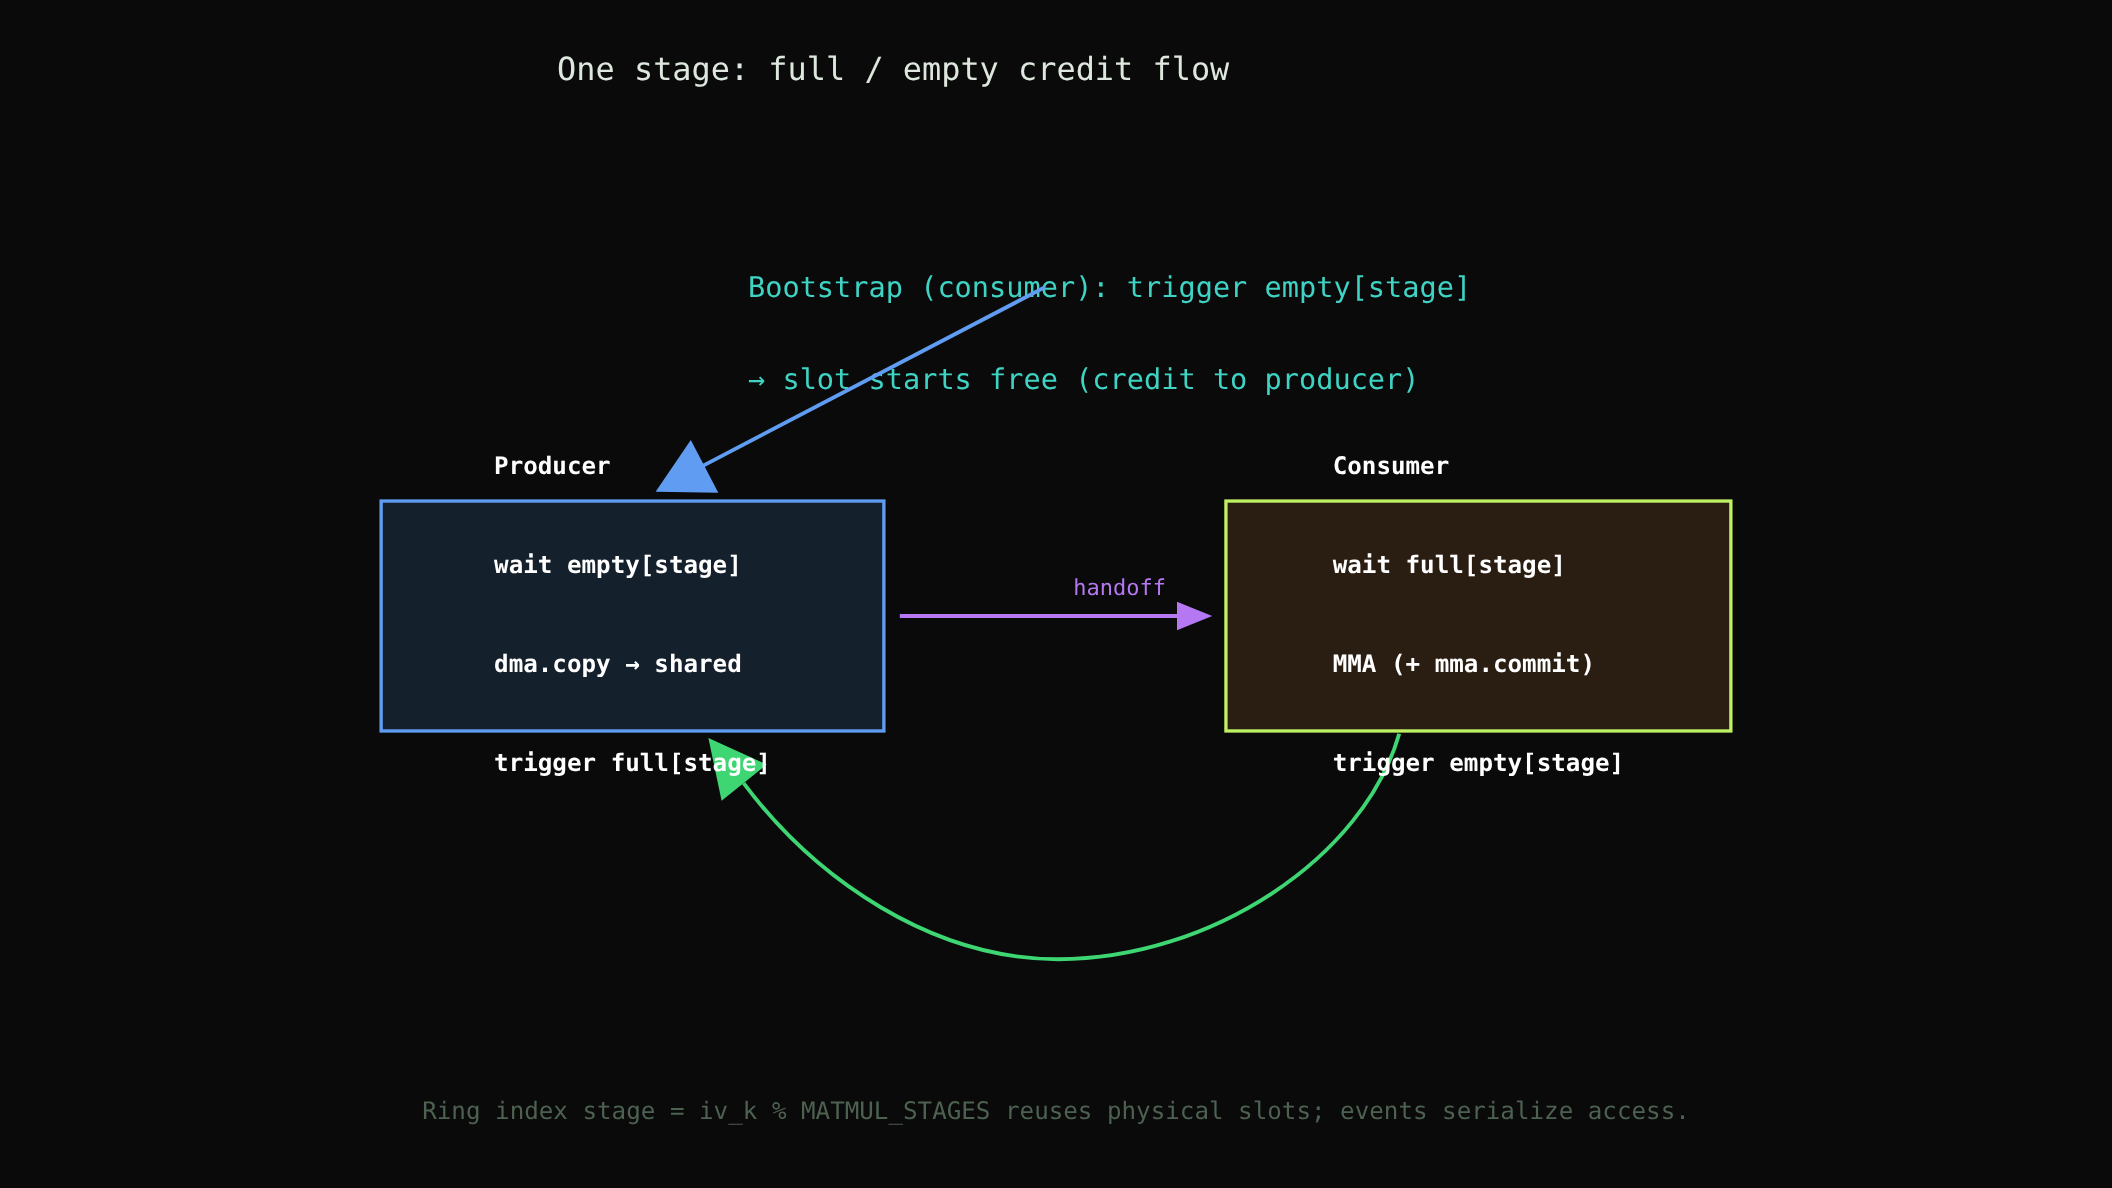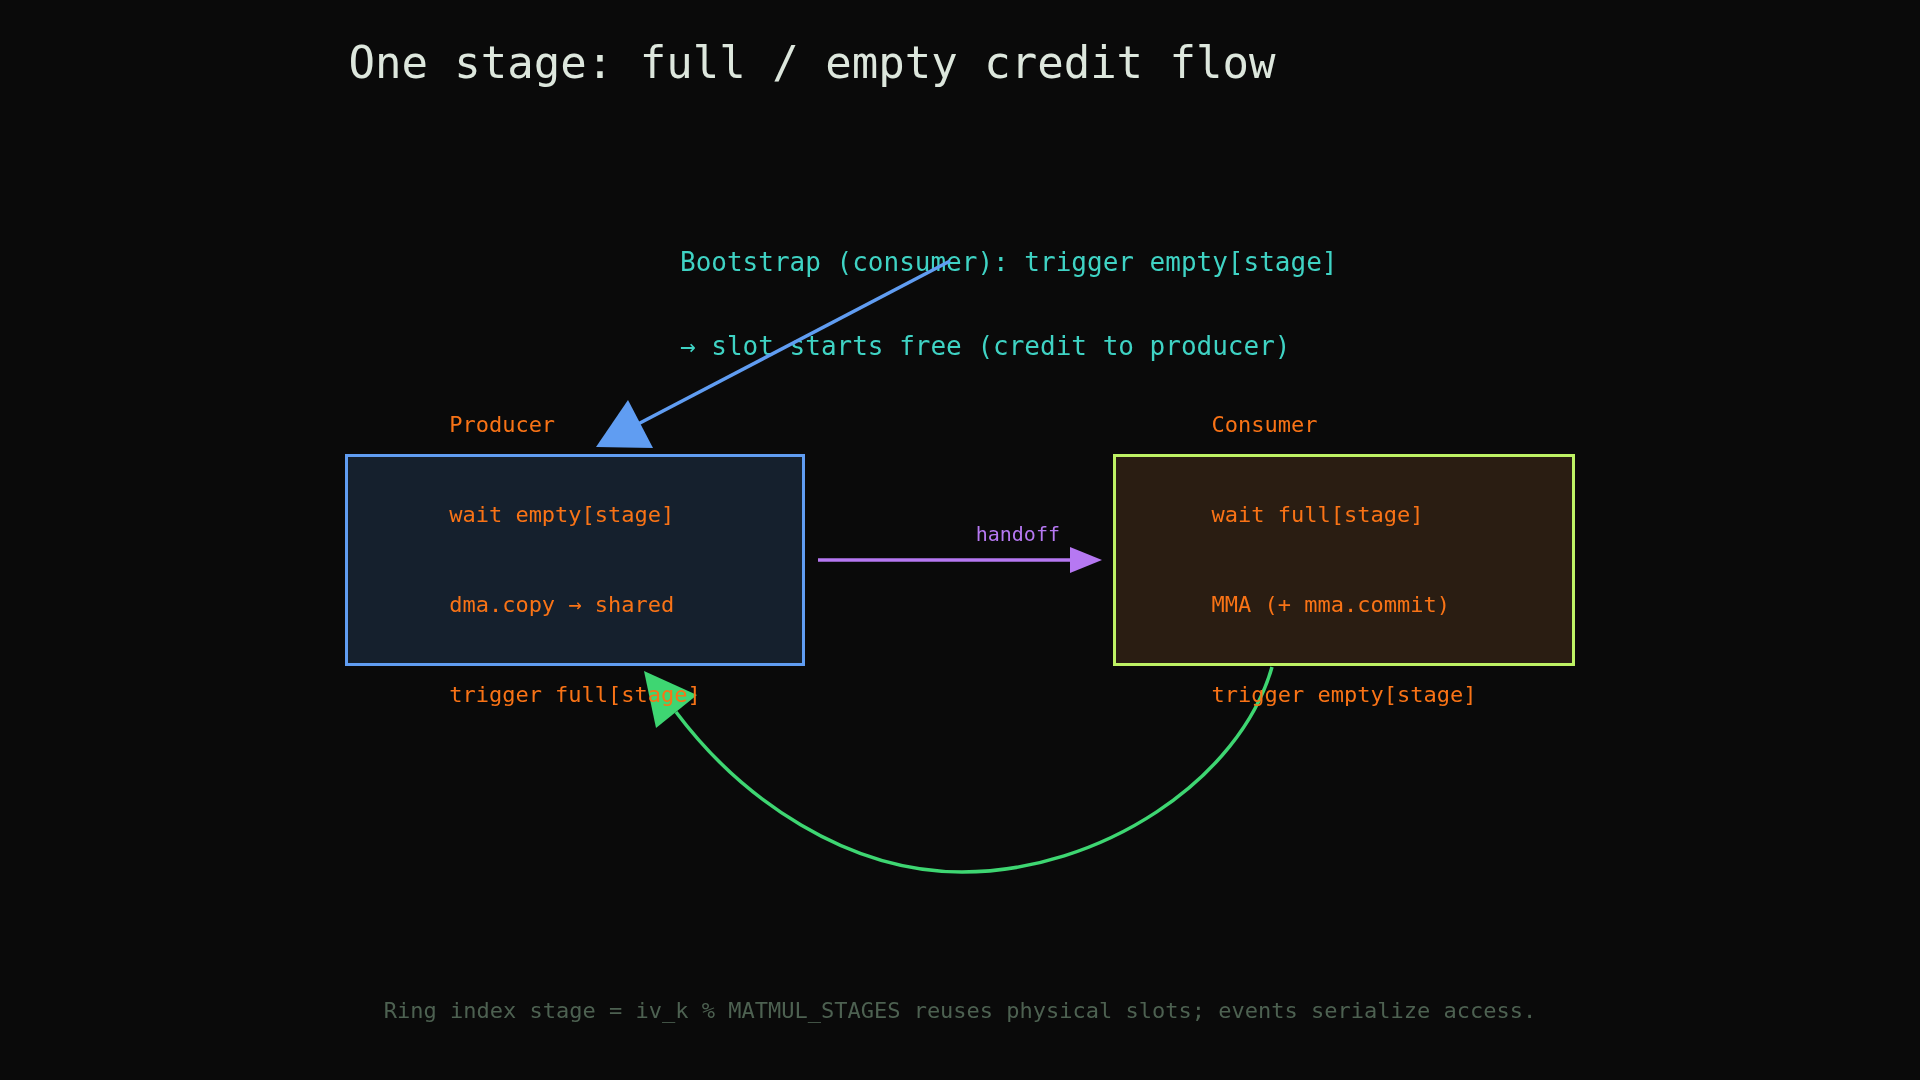--- a/index.html
+++ b/index.html
@@ -15,21 +15,21 @@
     overflow: hidden;
     font-family: "DejaVu Sans Mono", "Liberation Mono", monospace;
   }
   .abs { position: absolute; }
 
   .title {
     top: 39px;
     left: 0;
     width: 1624px;
     text-align: center;
-    font-size: 44px;
+    font-size: 29px;
     line-height: 48px;
     color: #dde7dd;
     white-space: pre;
   }
 
   .note {
     font-size: 26px;
     white-space: pre;
   }
   .bootstrap-note {
@@ -63,23 +63,24 @@
   .consumer-node {
     left: 1113px;
     top: 454px;
     width: 462px;
     background: #2a1d12;
     border: 3px solid #bef264;
   }
   .node-lines {
     font-size: 22px;
     line-height: 30px;
-    color: #f97316;
+    color: #ffffff;
     text-align: left;
     white-space: pre;
+    font-weight: bold;
   }
 
   .handoff-label {
     left: 860px;
     top: 522px;
     width: 200px;
     text-align: right;
     font-size: 20px;
     line-height: 24px;
     color: #b678f2;

